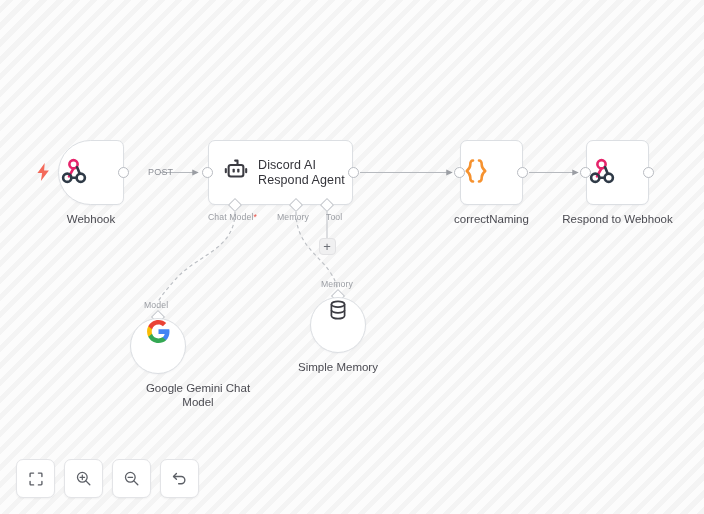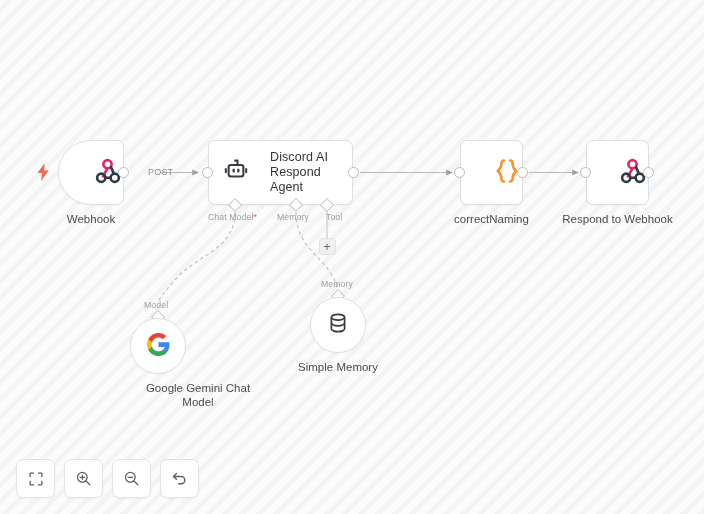--- a/index.html
+++ b/index.html
@@ -22,30 +22,30 @@
   #edges { position: absolute; left: 0; top: 0; width: 704px; height: 514px; pointer-events: none; }
 
   
   .node {
     position: absolute;
     background: #ffffff;
     border: 1px solid #dcdfe3;
     border-radius: 7px;
     display: flex;
     align-items: center;
-    justify-content: flex-end;
+    justify-content: flex-start;
     box-shadow: 0 1px 2px rgba(30,35,45,0.035);
   }
   .node.trigger {
     border-radius: 33px 7px 7px 33px;
   }
   .node.agent {
     justify-content: flex-start;
     padding-left: 14px;
-    gap: 21px;
+    gap: 9px;
   }
   .node-label {
     position: absolute;
     top: 100%;
     margin-top: 8px;
     left: 50%;
     transform: translateX(-50%);
     white-space: nowrap;
     font-size: 11.5px;
     color: #4b4b52;
@@ -61,21 +61,21 @@
     letter-spacing: .1px;
   }
 
   
   .subnode {
     position: absolute;
     width: 56px; height: 56px;
     border-radius: 50%;
     background: #ffffff;
     border: 1px solid #dcdfe3;
-    display: flex; align-items: center; justify-content: center;
+    display: flex; align-items: flex-start; justify-content: center;
     box-shadow: 0 1px 2px rgba(30,35,45,0.035);
   }
 
   
   .port {
     position: absolute;
     width: 11px; height: 11px;
     border-radius: 50%;
     background: #ffffff;
     border: 1.3px solid #b9bcc2;

